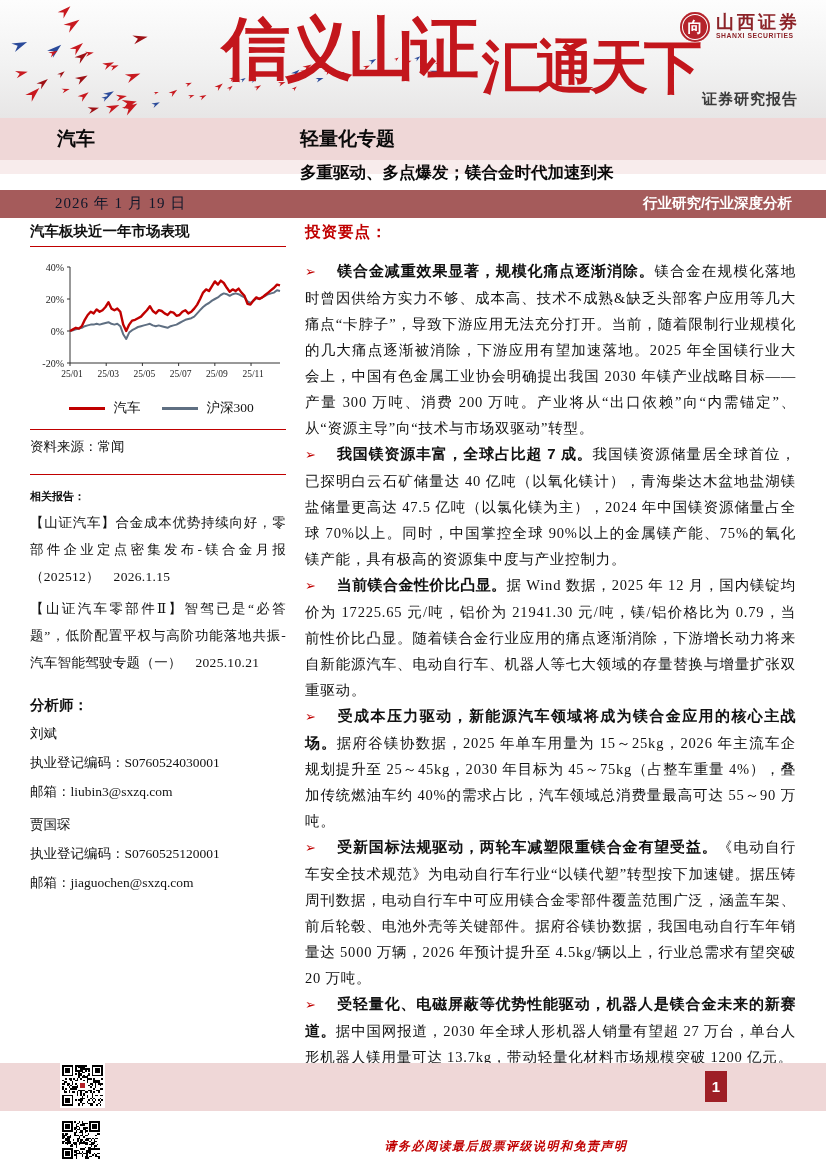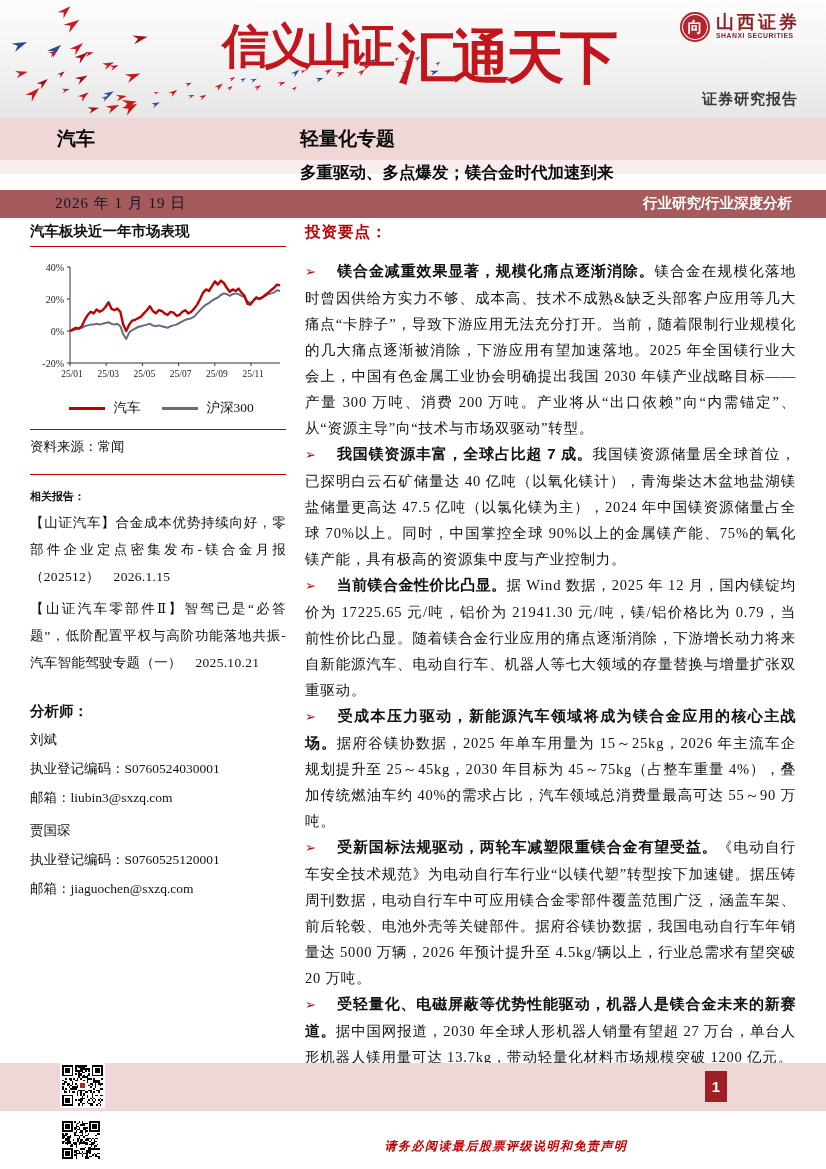--- a/index.html
+++ b/index.html
@@ -11,21 +11,21 @@
   .page{
     position:relative;width:826px;height:1169px;margin:0 auto;background:#ffffff;
     font-family:"Liberation Serif","DejaVu Serif",serif;color:#111;overflow:hidden;
   }
   
   .banner{position:absolute;left:0;top:0;width:826px;height:118px;
     background:linear-gradient(180deg,#fdfdfd 0%,#f2f2f2 55%,#e7e6e6 100%);}
   .flock{position:absolute;left:0;top:0;}
   .slogan{position:absolute;left:222px;top:4px;white-space:nowrap;color:var(--calligraphy);
     font-family:"DejaVu Serif","Liberation Serif",serif;font-weight:bold;}
-  .slogan .s1{font-size:47px;letter-spacing:-5px;}
+  .slogan .s1{font-size:68px;letter-spacing:-5px;}
   .slogan .s2{font-size:58px;letter-spacing:-4px;position:relative;top:15px;left:8px;}
   .logo{position:absolute;right:26px;top:12px;display:flex;align-items:flex-start;gap:6px;}
   .seal{width:30px;height:30px;border-radius:50%;background:var(--logo_red);color:#fff;
     display:flex;align-items:center;justify-content:center;font-size:15px;font-weight:bold;
     box-shadow:inset 0 0 0 2px var(--logo_red), inset 0 0 0 3px #fff;
     font-family:"Liberation Sans",sans-serif;}
   .logo-cn{font-family:"Liberation Sans","DejaVu Sans",sans-serif;font-weight:bold;
     font-size:18px;color:var(--logo_text);letter-spacing:3px;line-height:20px;}
   .logo-en{font-family:"Liberation Sans",sans-serif;font-weight:bold;font-size:6.8px;
     color:var(--logo_text);letter-spacing:0.55px;}
@@ -51,21 +51,21 @@
   .chart-title{font-family:Liberation Serif, serif;font-weight:bold;font-size:14.5px;
     padding-bottom:5px;border-bottom:1.8px solid var(--accent);width:256px;}
   .chart-wrap{margin-top:14px;}
   .legend{display:flex;justify-content:center;gap:22px;align-items:center;margin-top:10px;}
   .legend .item{display:flex;align-items:center;gap:8px;font-size:13.5px;}
   .leg-line{display:inline-block;width:36px;height:3px;}
   .sep{border-top:1.6px solid var(--accent);margin-top:12px;width:256px;}
   .source{font-size:13.5px;padding:8px 0 6px 0;}
   .related-title{font-family:"Liberation Sans",sans-serif;font-weight:bold;font-size:11px;margin-top:14px;}
   .report-item{font-size:13.5px;line-height:27px;text-align:justify;margin-top:5px;width:256px;letter-spacing:0.3px;}
-  .analysts-title{font-family:"Liberation Sans",sans-serif;font-weight:bold;font-size:14.5px;margin-top:26px;}
+  .analysts-title{font-family:"Liberation Sans",sans-serif;font-weight:bold;font-size:14.5px;margin-top:20px;}
   .analyst{font-size:13.5px;line-height:29px;margin-top:4px;}
   .analyst .nm,.analyst .lbl{font-family:"Liberation Sans",sans-serif;}
   
   .main{position:absolute;left:305px;top:222px;width:491px;}
   .main-title{color:var(--accent);font-family:"Liberation Sans",sans-serif;font-weight:bold;
     font-size:15.5px;letter-spacing:1px;}
   .bullets{margin-top:15px;font-size:14.5px;line-height:26px;text-align:justify;letter-spacing:0.8px;}
   .bullet{margin:0;}
   .arrow{color:var(--accent);font-size:13px;padding-right:20px;font-family:"DejaVu Sans",sans-serif;}
   .lead{font-family:"Liberation Sans","DejaVu Sans",sans-serif;font-weight:bold;font-size:15px;letter-spacing:0.4px;}

